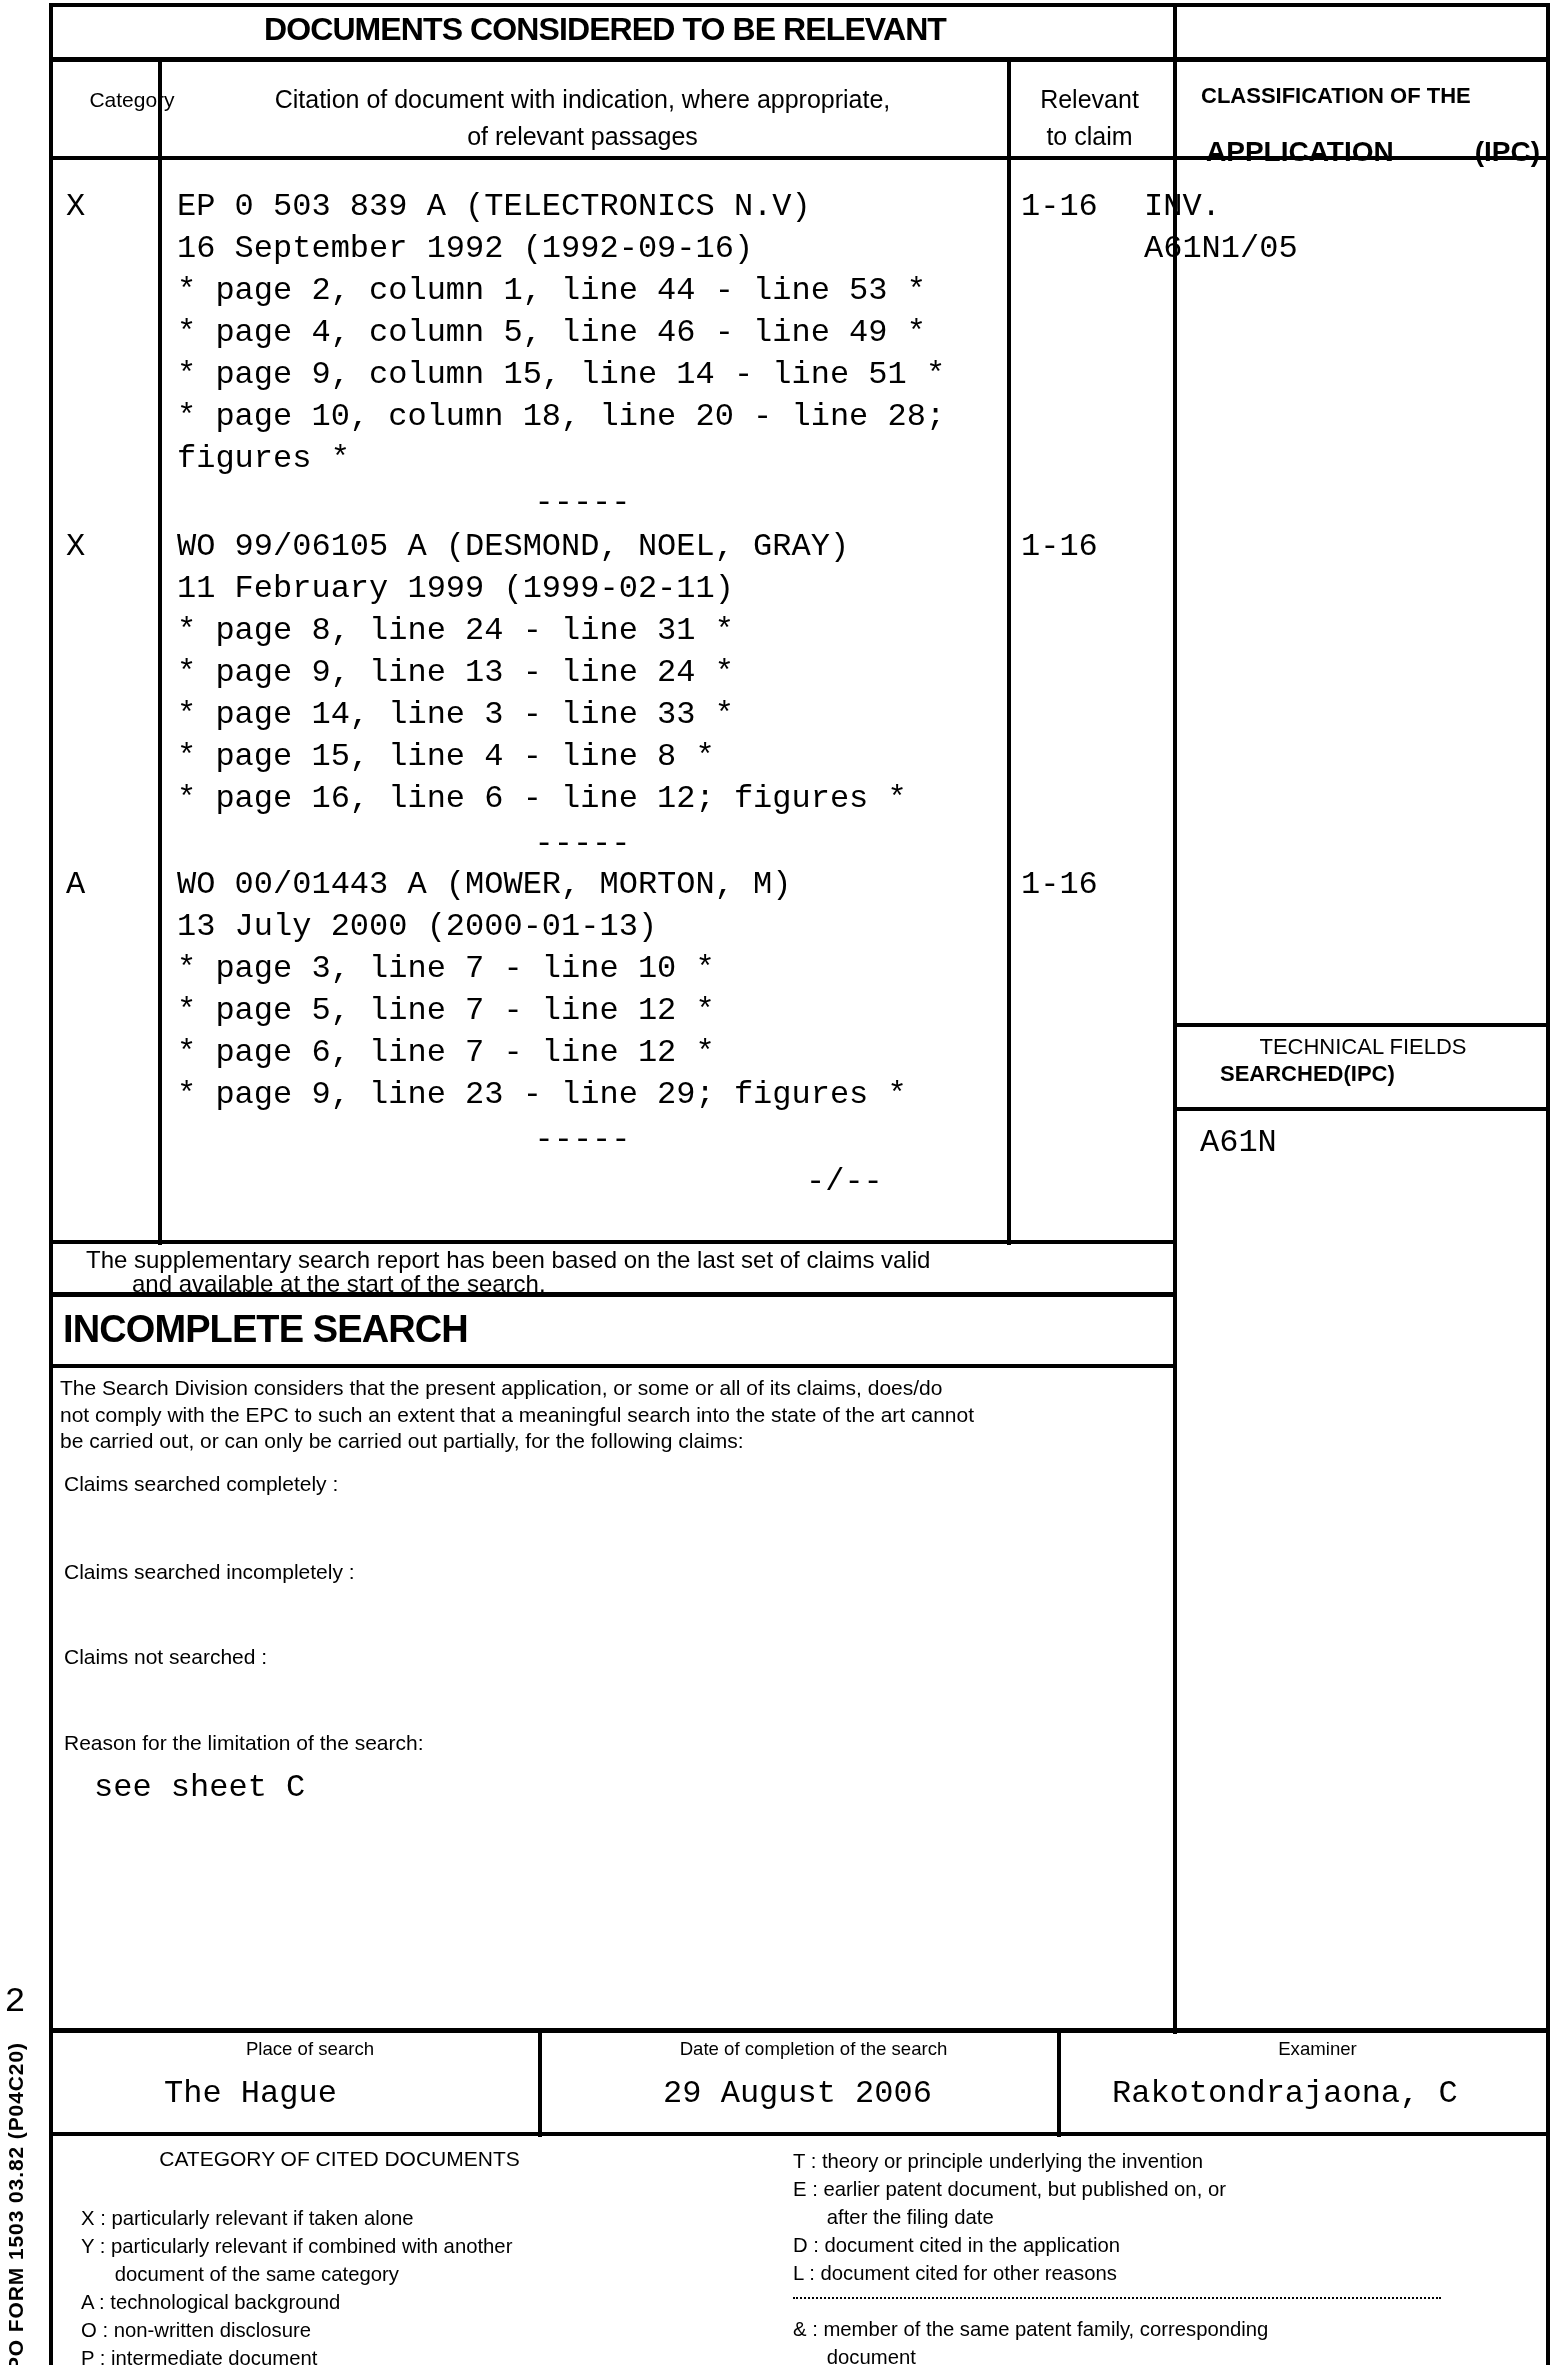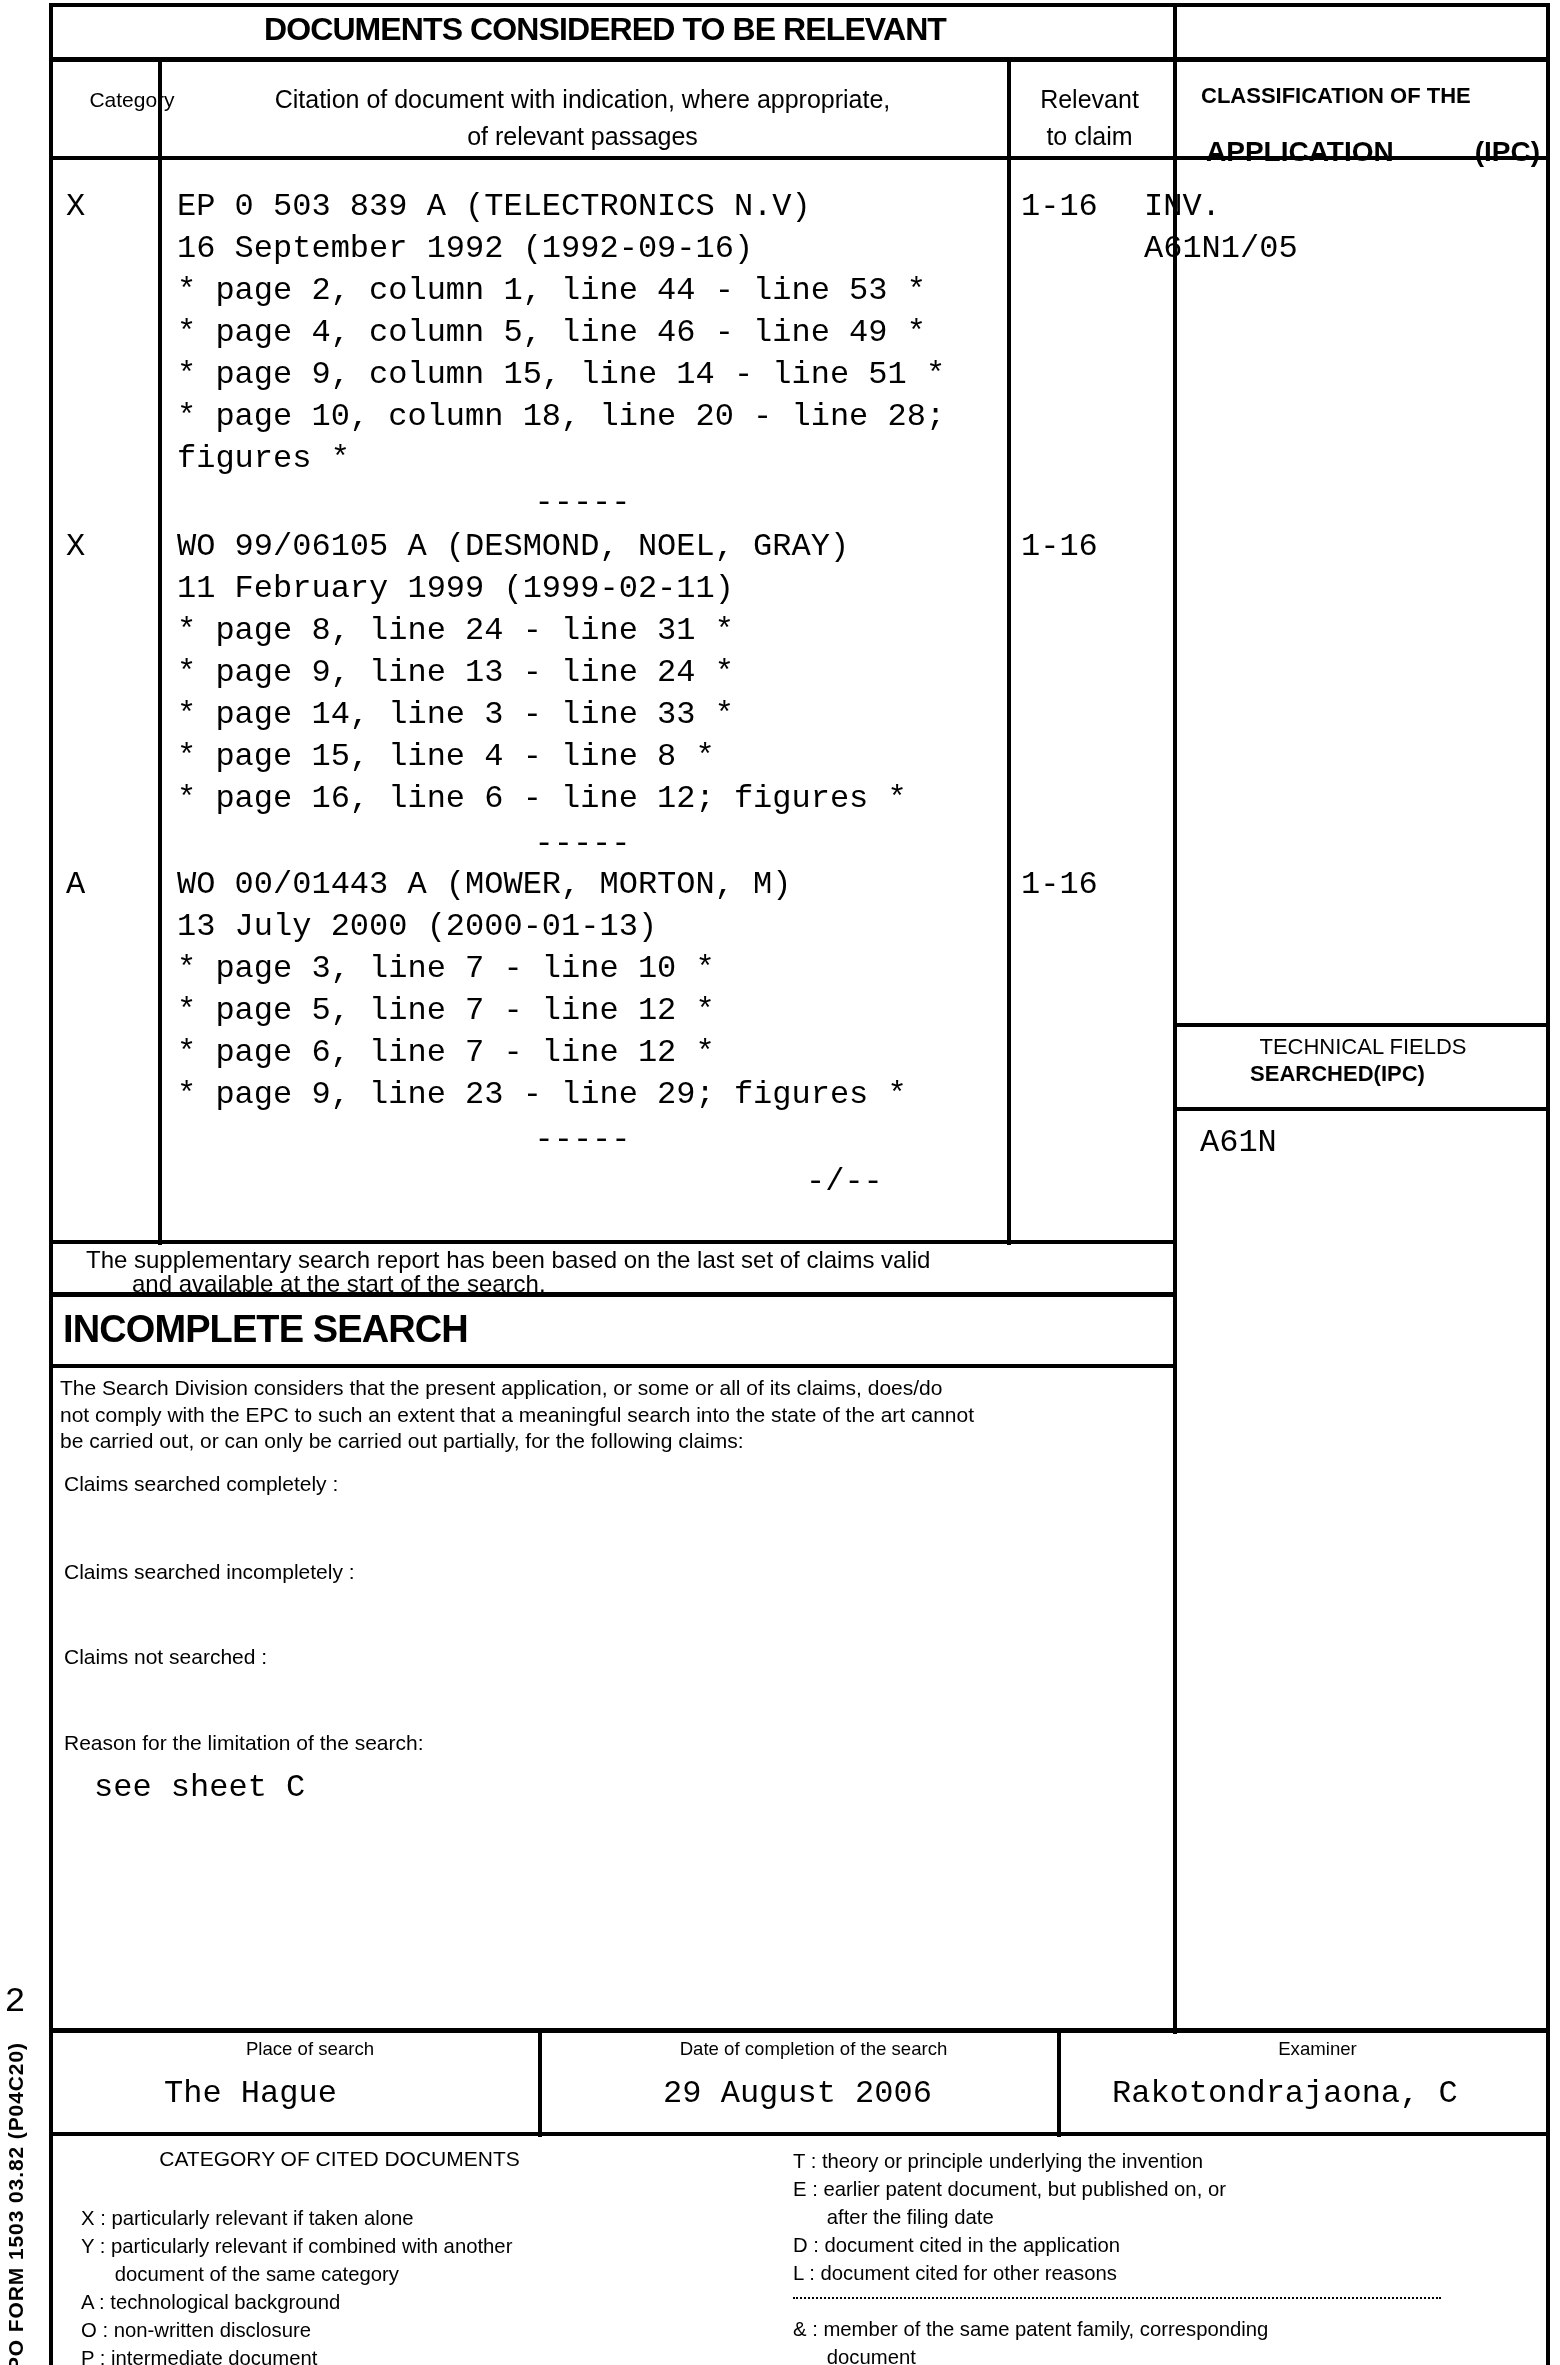--- a/index.html
+++ b/index.html
@@ -25,21 +25,21 @@
   .cls-head2{left:1206px;top:136px;width:334px;display:flex;justify-content:space-between;font-size:28px;font-weight:bold;}
 
   .cit-cat{left:66px;font-size:32px;line-height:42px;}
   .cit-lines{left:177px;font-size:32px;line-height:42px;white-space:pre;}
   .cit-sep{left:158px;width:849px;font-size:32px;line-height:42px;text-align:center;}
   .cit-claim{left:1021px;font-size:32px;line-height:42px;}
   .cont-mark{left:806px;top:1161px;font-size:32px;line-height:42px;}
 
   .inv-block{left:1144px;top:186px;font-size:32px;line-height:42px;}
   .tf-line1{left:1176px;top:1034px;width:374px;text-align:center;font-size:22px;font-weight:normal;}
-  .tf-line2{left:1220px;top:1061px;width:235px;display:flex;justify-content:center;font-size:22px;font-weight:bold;}
+  .tf-line2{left:1220px;top:1061px;width:235px;display:flex;justify-content:flex-start;font-size:22px;font-weight:bold;}
   .tf-value{left:1200px;top:1124px;font-size:32px;}
 
   .supp1{left:86px;top:1246px;font-size:24px;}
   .supp2{left:132px;top:1270px;font-size:24px;}
   .inc-head{left:63px;top:1308px;font-size:38px;font-weight:bold;letter-spacing:-0.9px;}
   .inc-body{left:60px;top:1375px;font-size:21px;line-height:26.5px;white-space:pre;}
   .claim-label{left:64px;font-size:21px;}
   .reason-value{left:94px;top:1769px;font-size:32px;}
 
   .foot-label{top:2038px;font-size:18.6px;text-align:center;padding-left:16px;}

